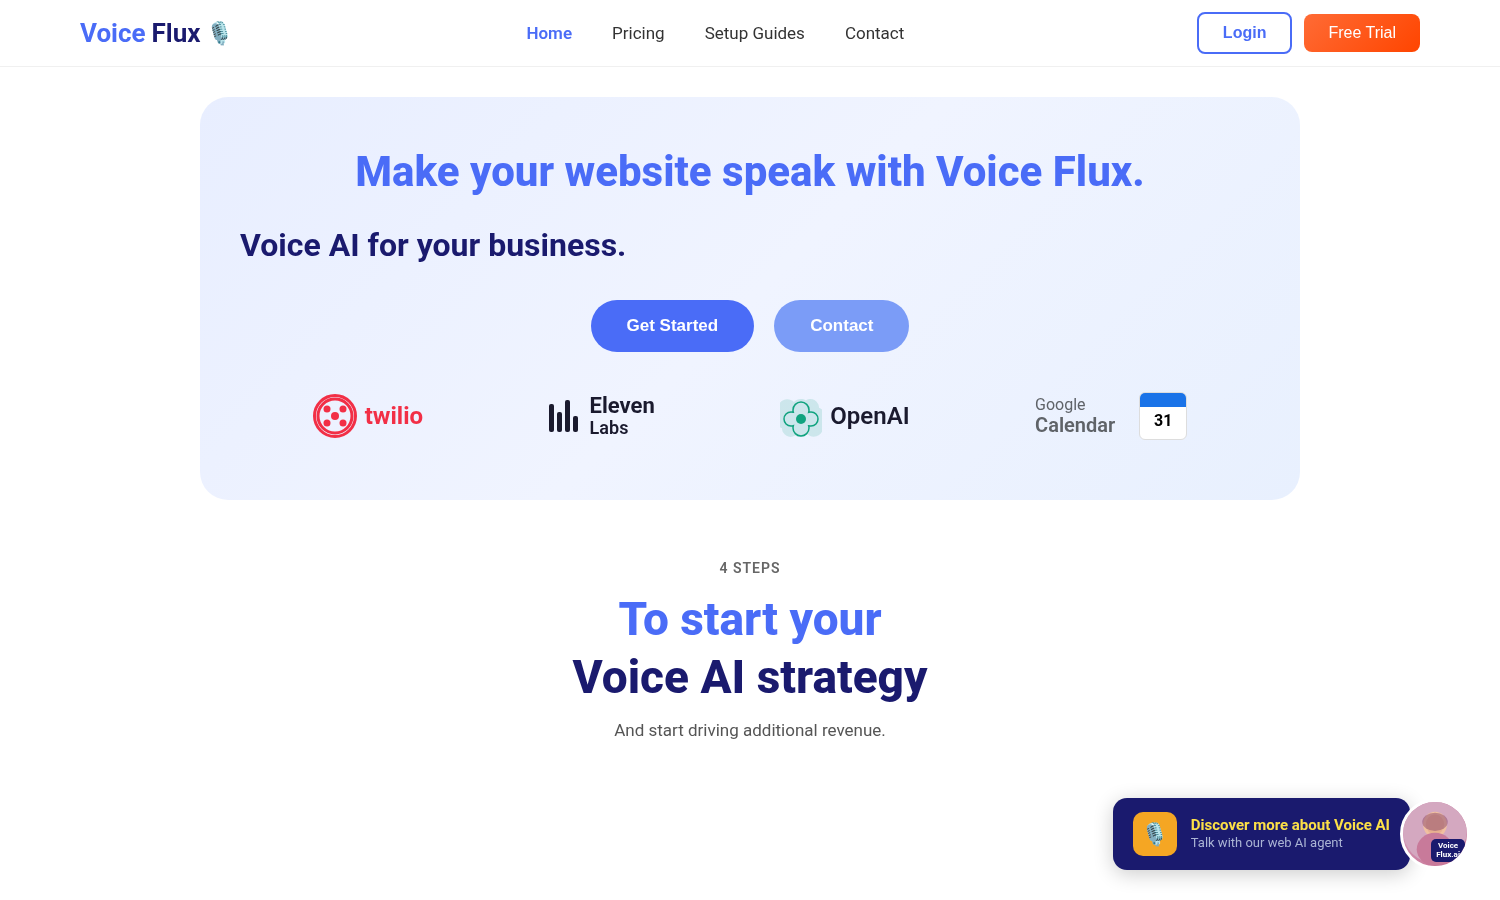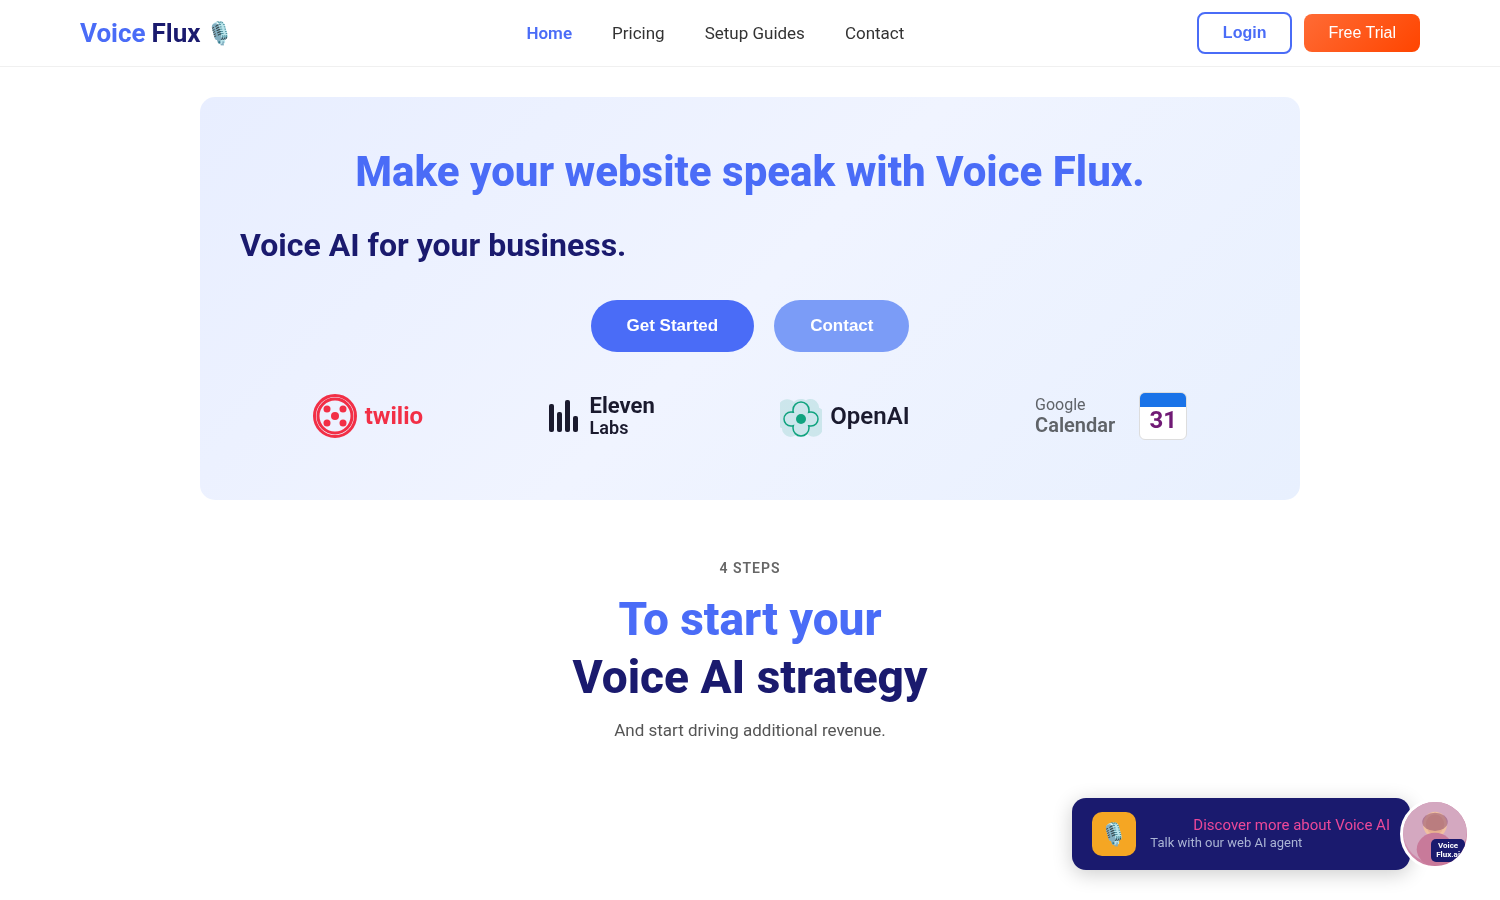--- a/index.html
+++ b/index.html
@@ -80,21 +80,21 @@
       font-size: 16px;
       font-weight: 400;
       cursor: pointer;
     }
 
     
     .hero-container {
       max-width: 1100px;
       margin: 30px auto 0;
       background: linear-gradient(135deg, #e8eeff 0%, #f0f4ff 50%, #e8f0fe 100%);
-      border-radius: 15px;
+      border-radius: 28px;
       padding: 50px 40px 60px;
     }
     .hero-headline {
       text-align: center;
       font-size: 42px;
       font-weight: 800;
       color: #4a6cf7;
       margin-bottom: 30px;
     }
     .hero-subheadline {
@@ -258,23 +258,23 @@
     }
     .gcal-header {
       position: absolute;
       top: 0; left: 0; right: 0;
       height: 14px;
       background: #1a73e8;
       border-radius: 5px 5px 0 0;
     }
     .gcal-number {
       margin-top: 8px;
-      font-size: 24px;
-      font-weight: 700;
-      color: #701a75;
+      font-size: 16px;
+      font-weight: 700;
+      color: #000000;
     }
 
     
     .steps-section {
       text-align: center;
       padding: 60px 40px 0;
     }
     .steps-label {
       font-size: 14px;
       font-weight: 600;
@@ -328,23 +328,22 @@
       justify-content: center;
       font-size: 22px;
       flex-shrink: 0;
     }
     .chat-bubble-text {
       color: #ffffff;
       line-height: 1.3;
     }
     .chat-bubble-title {
       font-size: 15px;
-      font-weight: 400;
-      color: #ec4899;
-      margin-left: 43px;
+      font-weight: 700;
+      color: #fde047;
     }
     .chat-bubble-sub {
       font-size: 13px;
       color: #aab4d4;
     }
     .chat-avatar {
       width: 70px;
       height: 70px;
       border-radius: 50%;
       overflow: hidden;

